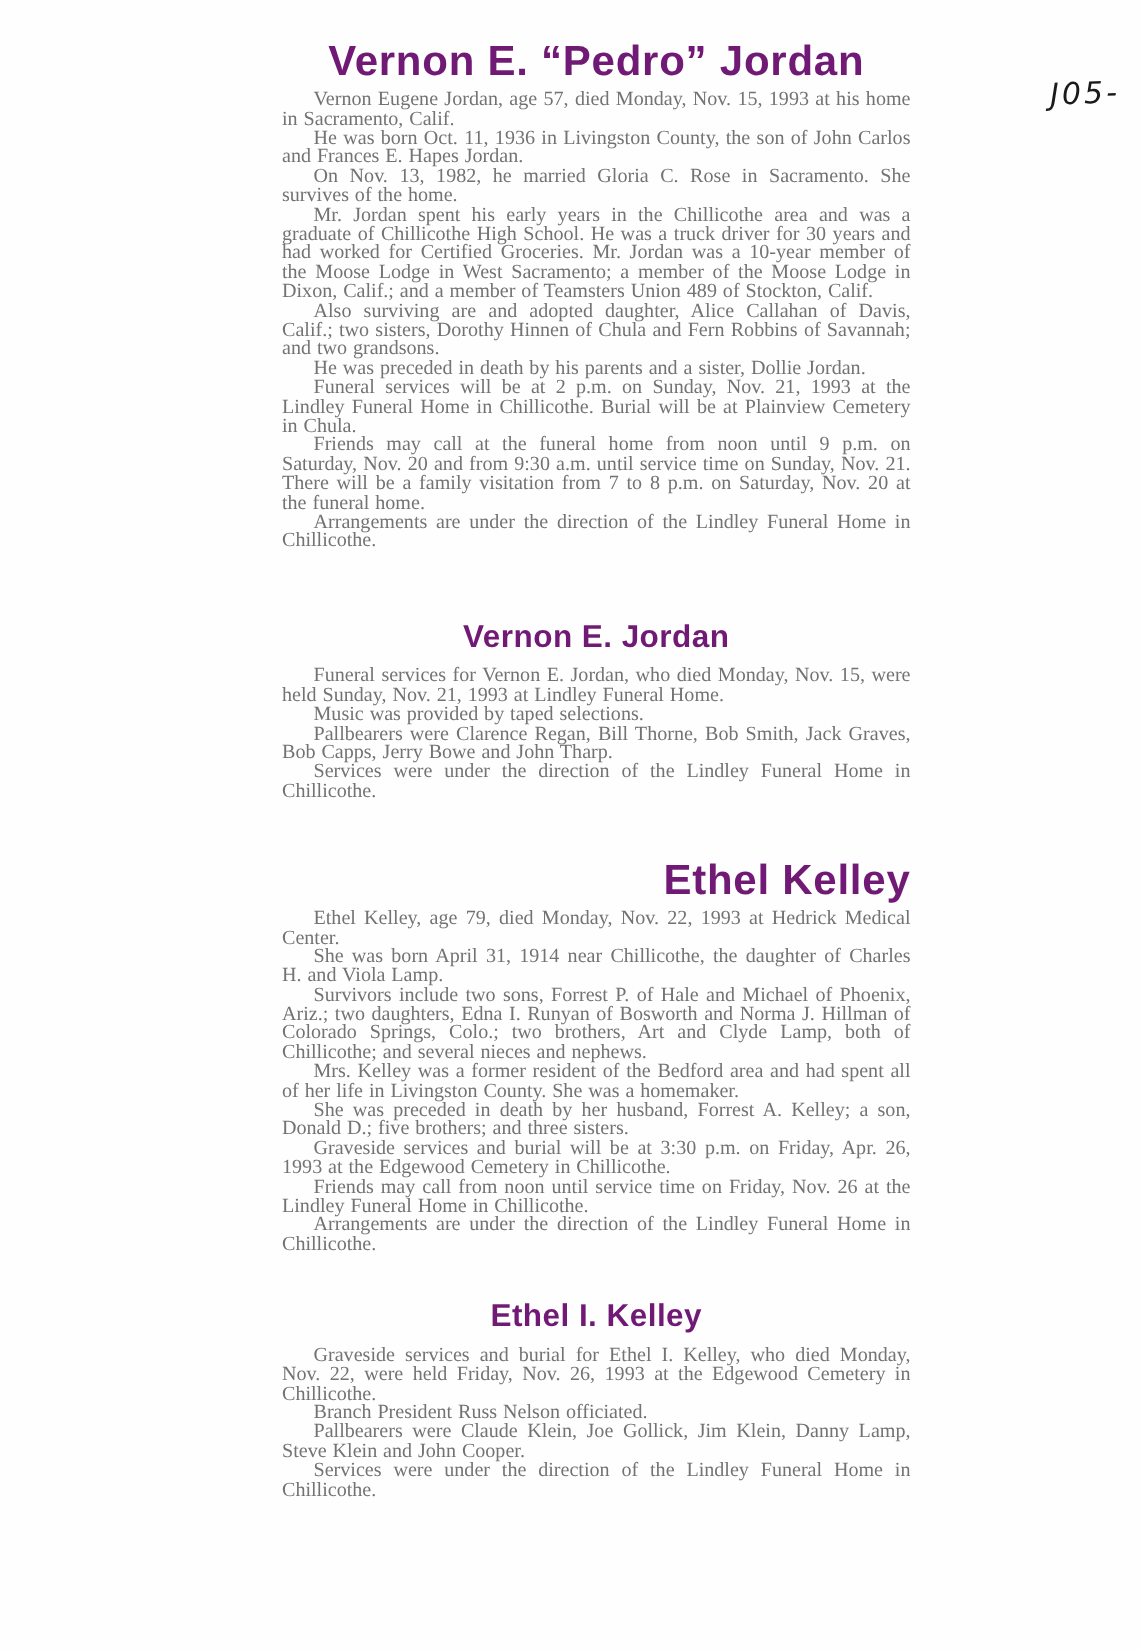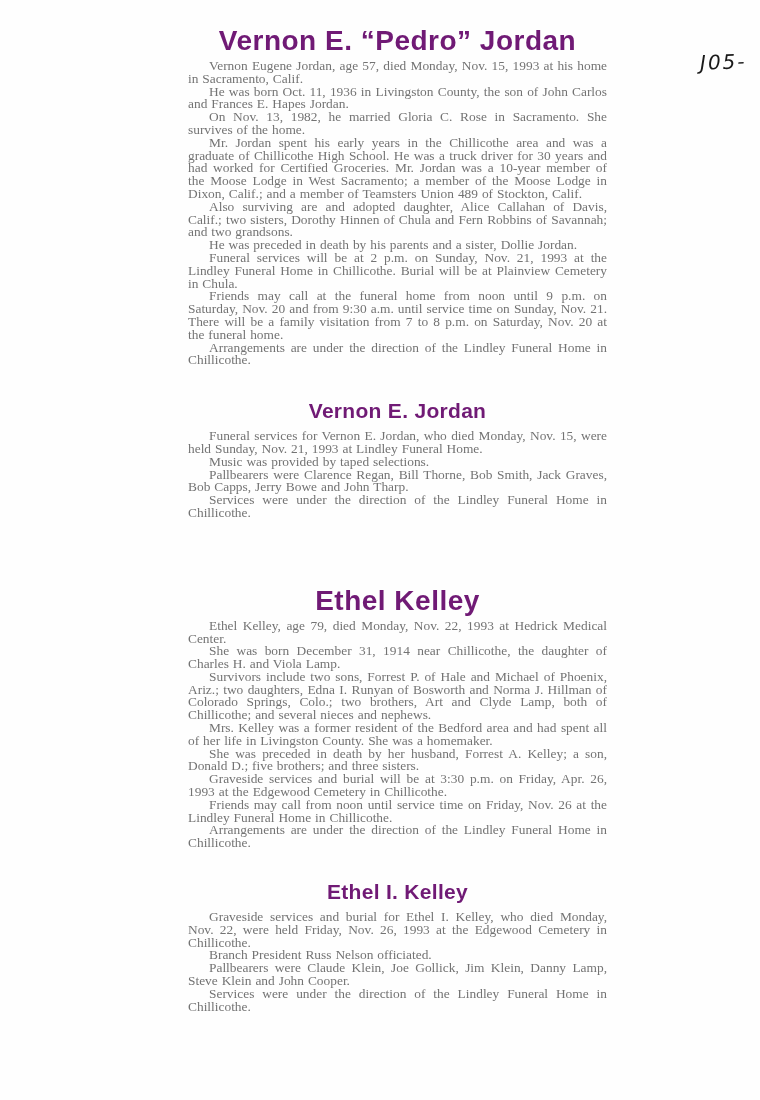--- a/index.html
+++ b/index.html
@@ -39,22 +39,22 @@
     line-height: 30px;
     letter-spacing: 0.5px;
     margin-bottom: 4px;
   }
   .t-small {
     font-size: 21px;
     line-height: 23px;
     letter-spacing: 0.3px;
     margin-bottom: 8px;
   }
-  .gap-sec2 { margin-top: 32px; }
-  .gap-sec3 { margin-top: 66px; }
+  .gap-sec2 { margin-top: 46px; }
+  .gap-sec3 { margin-top: 38px; text-align: right; }
   .gap-sec4 { margin-top: 30px; }
   .obit-body p {
     margin: 0;
     font-family: "Liberation Serif", serif;
     font-size: 13.4px;
     line-height: 12.8px;
     text-align: justify;
     text-indent: 21px;
     word-spacing: 0.6px;
     color: #737373;
@@ -103,21 +103,21 @@
         <p>Music was provided by taped selections.</p>
         <p>Pallbearers were Clarence Regan, Bill Thorne, Bob Smith, Jack Graves, Bob Capps, Jerry Bowe and John Tharp.</p>
         <p>Services were under the direction of the Lindley Funeral Home in Chillicothe.</p>
       </div>
     </section>
 
     <section>
       <h1 class="obit-title t-large gap-sec3">Ethel Kelley</h1>
       <div class="obit-body">
         <p>Ethel Kelley, age 79, died Monday, Nov. 22, 1993 at Hedrick Medical Center.</p>
-        <p>She was born December 31, 1914 near Chillicothe, the daughter of Charles H. and Viola Lamp.</p>
+        <p>She was born April 31, 1914 near Chillicothe, the daughter of Charles H. and Viola Lamp.</p>
         <p>Survivors include two sons, Forrest P. of Hale and Michael of Phoenix, Ariz.; two daughters, Edna I. Runyan of Bosworth and Norma J. Hillman of Colorado Springs, Colo.; two brothers, Art and Clyde Lamp, both of Chillicothe; and several nieces and nephews.</p>
         <p>Mrs. Kelley was a former resident of the Bedford area and had spent all of her life in Livingston County. She was a homemaker.</p>
         <p>She was preceded in death by her husband, Forrest A. Kelley; a son, Donald D.; five brothers; and three sisters.</p>
         <p>Graveside services and burial will be at 3:30 p.m. on Friday, Apr. 26, 1993 at the Edgewood Cemetery in Chillicothe.</p>
         <p>Friends may call from noon until service time on Friday, Nov. 26 at the Lindley Funeral Home in Chillicothe.</p>
         <p>Arrangements are under the direction of the Lindley Funeral Home in Chillicothe.</p>
       </div>
     </section>
 
     <section>

